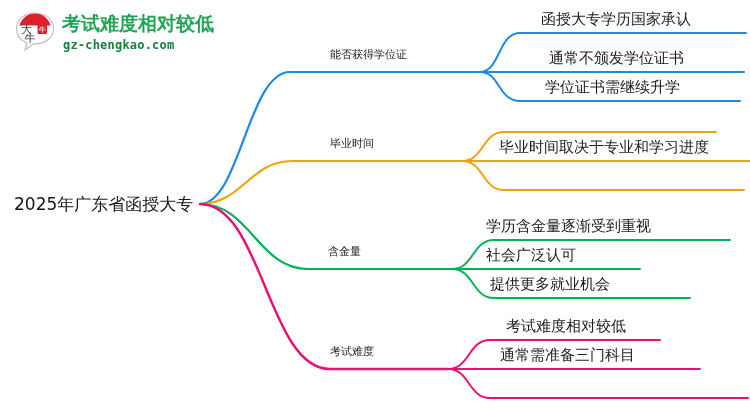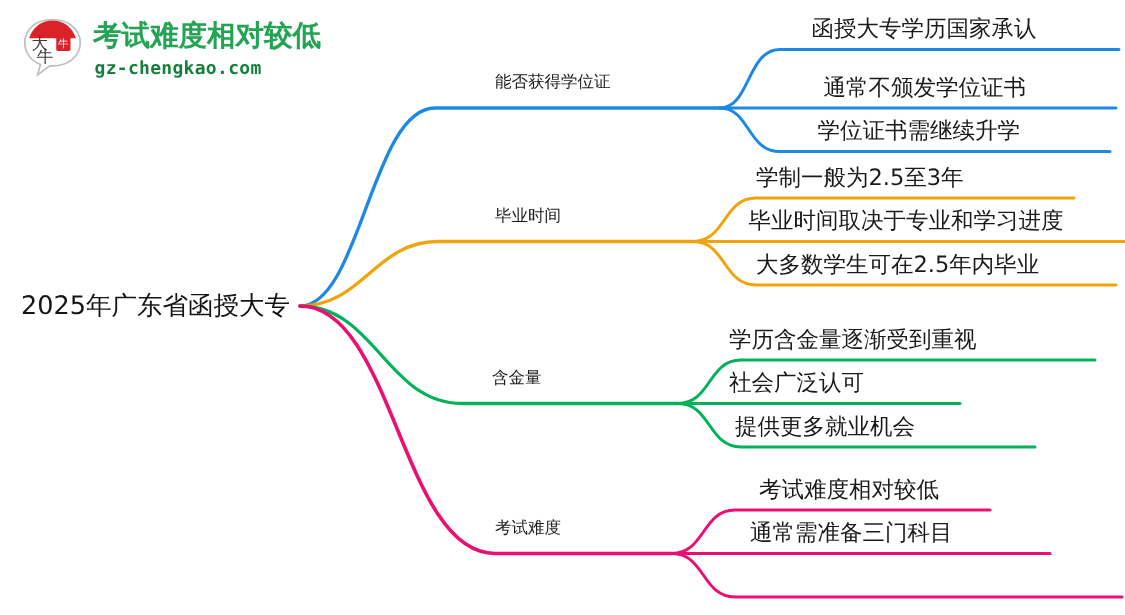--- a/index.html
+++ b/index.html
@@ -97,23 +97,21 @@
   </svg>
 
   <div class="node root-node" style="left:14px; top:196px;">2025年广东省函授大专</div>
 
   <div class="node lvl1" style="left:330px; top:49px;">能否获得学位证</div>
   <div class="node lvl2" style="left:541px; top:12px;">函授大专学历国家承认</div>
   <div class="node lvl2" style="left:549px; top:51px;">通常不颁发学位证书</div>
   <div class="node lvl2" style="left:545px; top:80px;">学位证书需继续升学</div>
 
   <div class="node lvl1" style="left:330px; top:138px;">毕业时间</div>
-  <div class="node lvl2" style="left:504px; top:111px;">学制一般为2.5至3年</div>
   <div class="node lvl2" style="left:499px; top:140px;">毕业时间取决于专业和学习进度</div>
-  <div class="node lvl2" style="left:504px; top:169px;">大多数学生可在2.5年内毕业</div>
 
   <div class="node lvl1" style="left:328px; top:246px;">含金量</div>
   <div class="node lvl2" style="left:486px; top:219px;">学历含金量逐渐受到重视</div>
   <div class="node lvl2" style="left:486px; top:248px;">社会广泛认可</div>
   <div class="node lvl2" style="left:490px; top:277px;">提供更多就业机会</div>
 
   <div class="node lvl1" style="left:330px; top:346px;">考试难度</div>
   <div class="node lvl2" style="left:506px; top:319px;">考试难度相对较低</div>
   <div class="node lvl2" style="left:500px; top:348px;">通常需准备三门科目</div>
 

